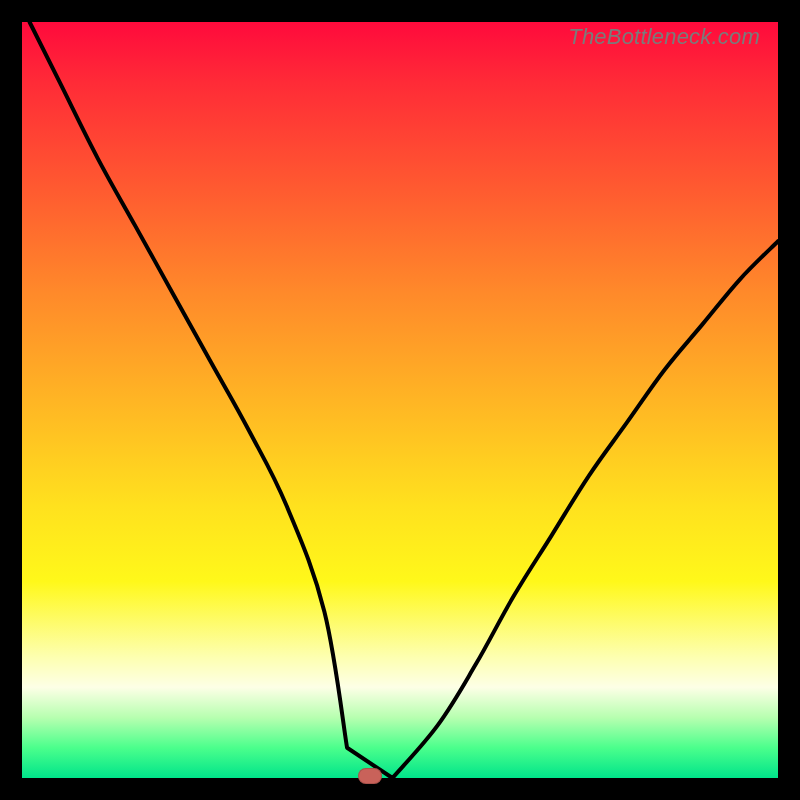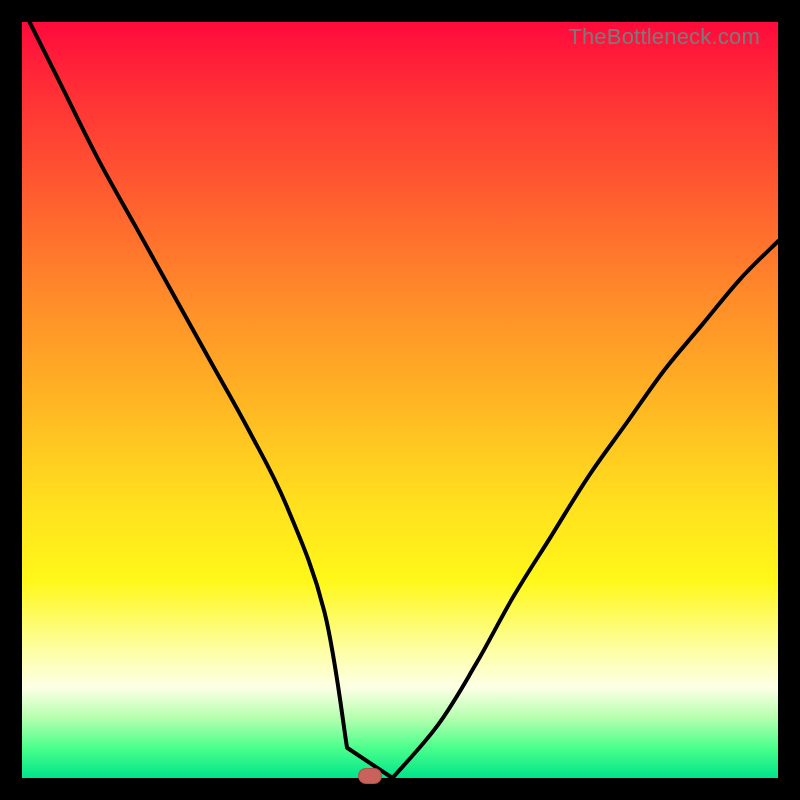--- a/index.html
+++ b/index.html
@@ -9,20 +9,21 @@
     height: 800px;
     background: #000;
     overflow: hidden;
     font-family: Arial, Helvetica, sans-serif;
   }
   .frame {
     position: relative;
     width: 800px;
     height: 800px;
     background: #000;
+    font-style: italic;
   }
   .plot-area {
     position: absolute;
     left: 22px;
     top: 22px;
     width: 756px;
     height: 756px;
     background: linear-gradient(
       to bottom,
       #ff0a3c 0%,

